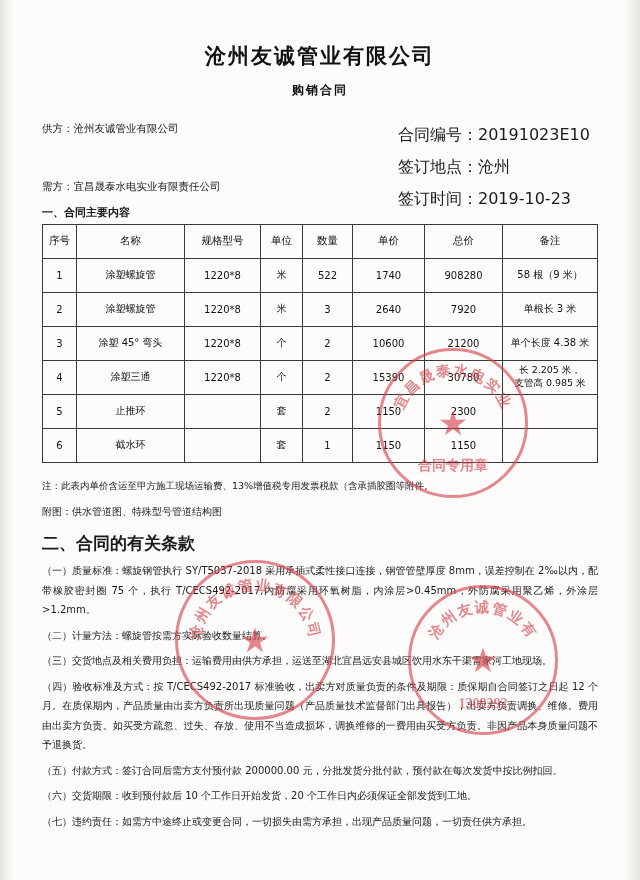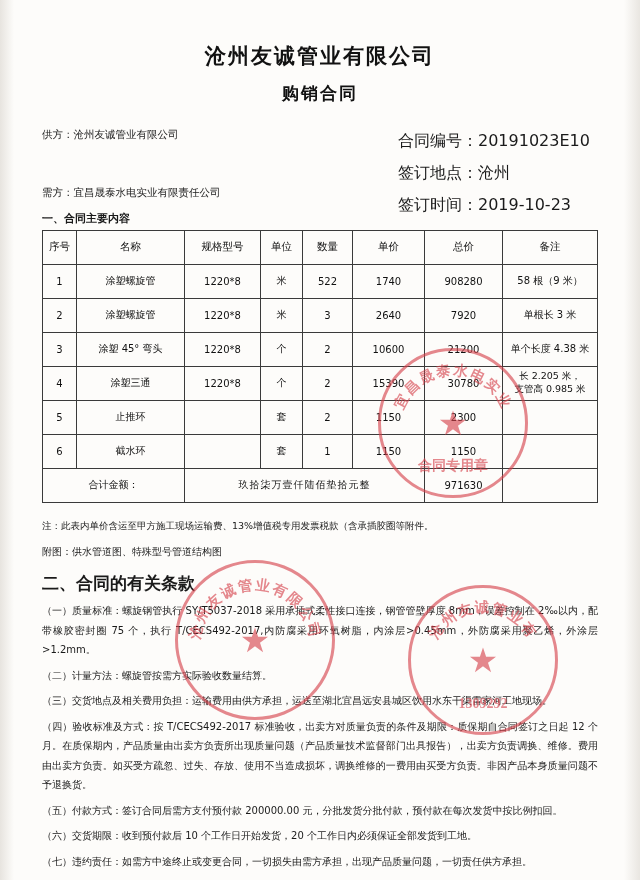--- a/index.html
+++ b/index.html
@@ -49,21 +49,21 @@
     text-align: center;
     font-family: "DejaVu Serif", serif;
     font-size: 21px;
     font-weight: bold;
     letter-spacing: 2px;
     color: #111;
   }
   .title-sub {
     text-align: center;
     font-family: "DejaVu Serif", serif;
-    font-size: 17px;
+    font-size: 12px;
     font-weight: bold;
     letter-spacing: 2px;
     margin-top: 12px;
     color: #111;
   }
   .parties {
     margin-top: 20px;
     position: relative;
     font-size: 10.5px;
     line-height: 1.9;
@@ -337,26 +337,20 @@
         <tr>
           <td>6</td>
           <td>截水环</td>
           <td></td>
           <td>套</td>
           <td>1</td>
           <td>1150</td>
           <td>1150</td>
           <td></td>
         </tr>
-        <tr>
-          <td colspan="2" class="sum-label">合计金额：</td>
-          <td colspan="4" class="sum-words">玖拾柒万壹仟陆佰垫拾元整</td>
-          <td>971630</td>
-          <td></td>
-        </tr>
       </tbody>
     </table>
 
     <div class="note">注：此表内单价含运至甲方施工现场运输费、13%增值税专用发票税款（含承插胶圈等附件。</div>
 
     <div class="attach">附图：供水管道图、特殊型号管道结构图</div>
 
     <div class="clause-head">二、合同的有关条款</div>
 
     <div class="clause">

